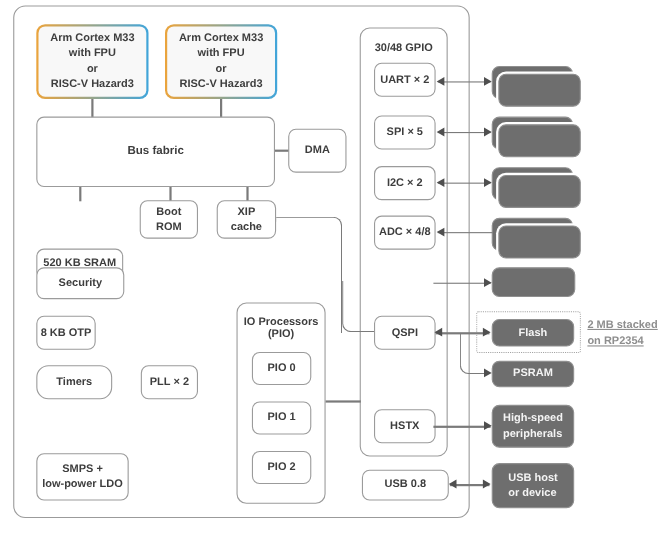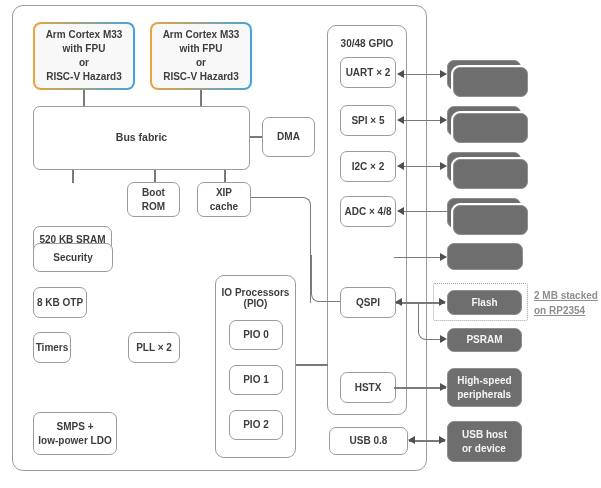--- a/index.html
+++ b/index.html
@@ -88,21 +88,21 @@
   <div class="bx" style="left:33px;top:106px;width:217px;height:64px;font-size:10.5px;">Bus fabric</div>
   <div class="bx" style="left:262px;top:117px;width:53px;height:40px;">DMA</div>
   <div class="bx" style="left:33px;top:182px;width:79px;height:28px;margin-top:44px;">520 KB SRAM</div>
   <div class="bx" style="left:127px;top:182px;width:53px;height:35px;">Boot
 ROM</div>
   <div class="bx" style="left:197px;top:182px;width:54px;height:35px;">XIP
 cache</div>
 
   <div class="bx" style="left:33px;top:243px;width:80px;height:29px;">Security</div>
   <div class="bx" style="left:33px;top:287px;width:54px;height:31px;">8 KB OTP</div>
-  <div class="bx" style="left:33px;top:332px;width:38px;height:31px;">Timers</div>
+  <div class="bx" style="left:33px;top:332px;width:69px;height:31px;border-radius:11px;">Timers</div>
   <div class="bx" style="left:128px;top:332px;width:52px;height:31px;">PLL × 2</div>
   <div class="bx" style="left:33px;top:412px;width:84px;height:43px;">SMPS +
 low-power LDO</div>
 
   <div class="bx" style="left:229px;top:320px;width:54px;height:30px;">PIO 0</div>
   <div class="bx" style="left:229px;top:365px;width:54px;height:30px;">PIO 1</div>
   <div class="bx" style="left:229px;top:410px;width:54px;height:30px;">PIO 2</div>
 
   <div class="bx" style="left:340px;top:57px;width:56px;height:31px;">UART × 2</div>
   <div class="bx" style="left:340px;top:105px;width:56px;height:31px;">SPI × 5</div>

